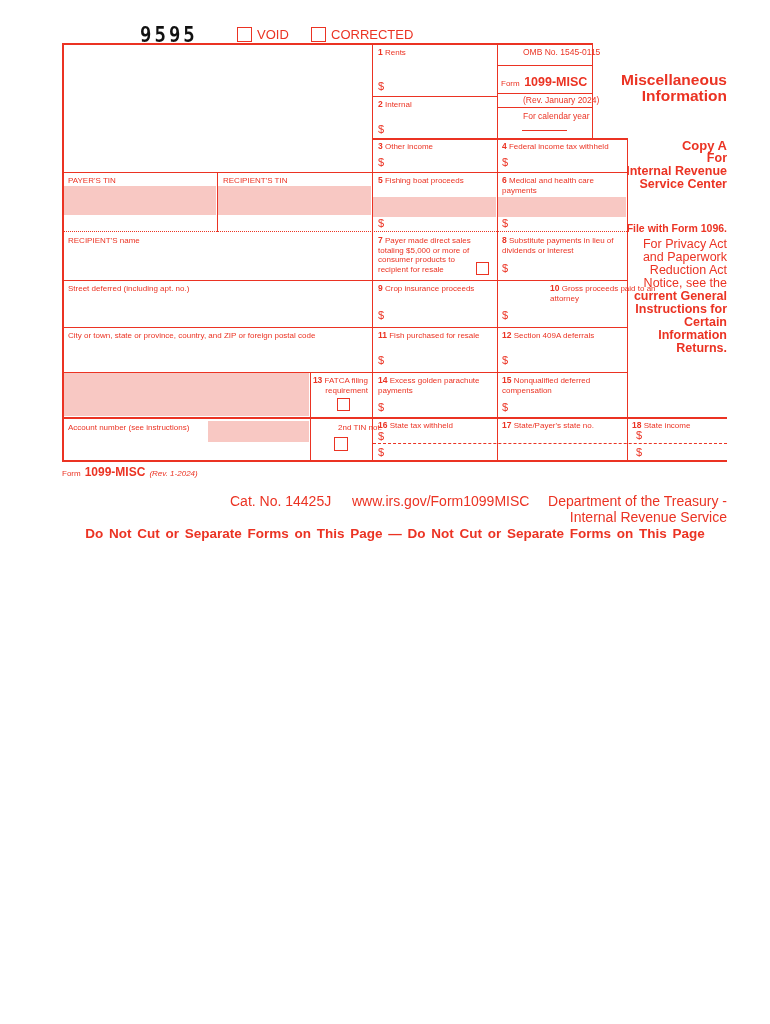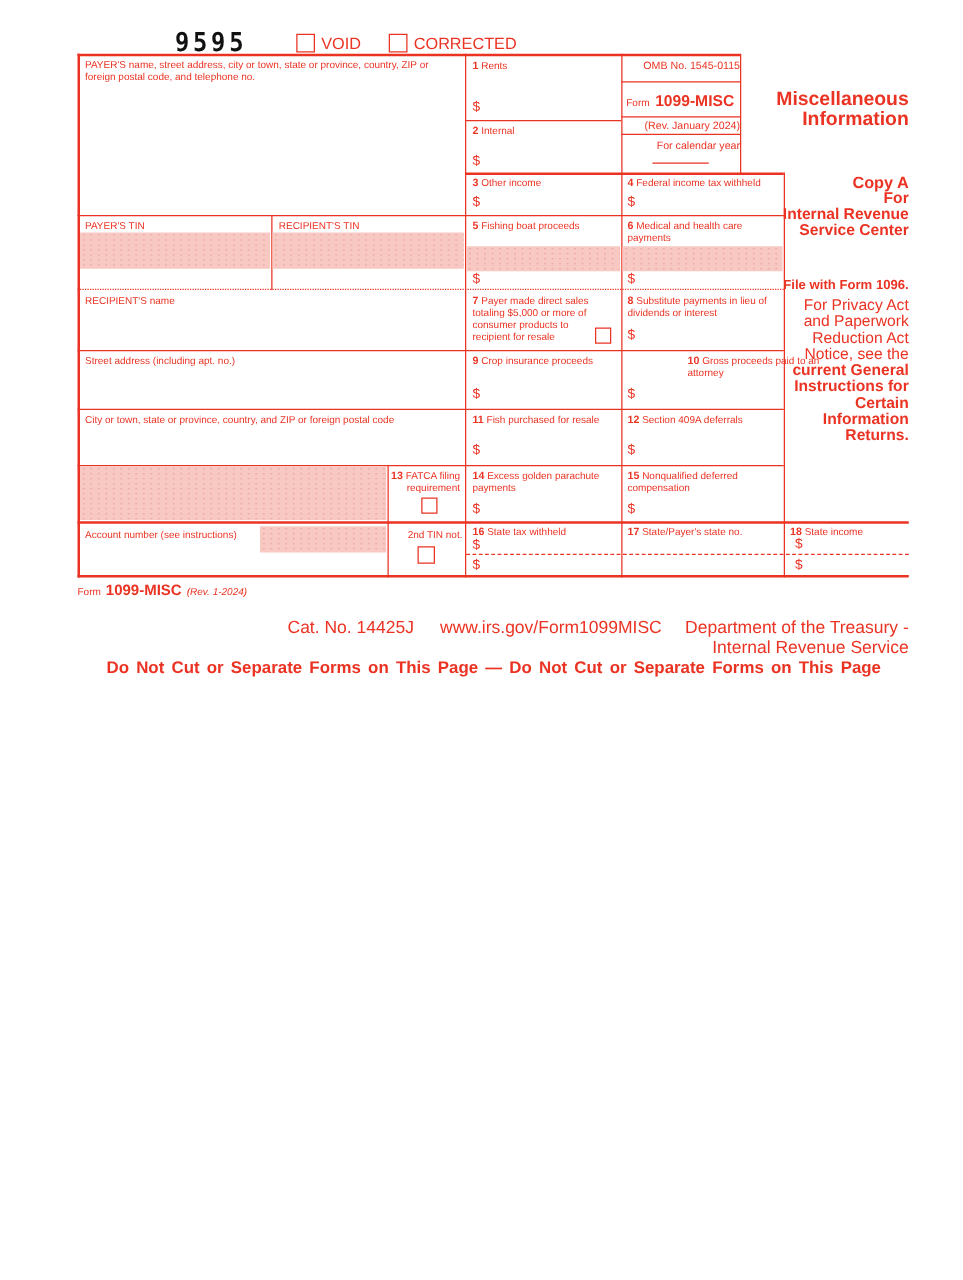--- a/index.html
+++ b/index.html
@@ -15,21 +15,21 @@
   .pink{position:absolute;background:#F8C8C3;
         background-image:radial-gradient(#EBA19B 0.7px, rgba(0,0,0,0) 0.9px);
         background-size:6px 4px;}
   .lbl{position:absolute;font-size:8px;line-height:9.5px;color:#EB3323;}
   .bnum{font-weight:bold;font-size:8.5px;}
   .dollar{position:absolute;font-size:11px;color:#EB3323;}
   .checkbox{position:absolute;border:1.5px solid #EB3323;background:#fff;}
   .formcode{position:absolute;font-family:"DejaVu Sans Mono",monospace;font-weight:bold;
             font-size:19px;letter-spacing:3px;color:#111;transform:scaleY(1.1);}
   .hdrlbl{position:absolute;font-size:13px;color:#EB3323;}
-  .center{text-align:right;}
+  .center{text-align:left;padding-left:26px;}
   .right{text-align:right;}
   .title{position:absolute;font-size:15.5px;line-height:16px;font-weight:bold;text-align:right;}
   .copycol{position:absolute;text-align:right;font-size:12.5px;line-height:13px;}
   .copycol .b{font-weight:bold;}
   .copycol .small-b{font-weight:bold;font-size:10.5px;}
   .foot{position:absolute;font-size:14px;margin-top:24px;}
   .warn{position:absolute;font-size:13.5px;font-weight:bold;text-align:center;word-spacing:2px;}
 </style>
 </head>
 <body>
@@ -66,21 +66,20 @@
   <div class="line-v" style="left:592px;top:43px;height:97px;"></div>
   <div class="line-v" style="left:627px;top:138px;height:324px;"></div>
 
   <div class="pink" style="left:64px;top:186px;width:152px;height:29px;"></div>
   <div class="pink" style="left:218px;top:186px;width:153px;height:29px;"></div>
   <div class="pink" style="left:373px;top:197px;width:123px;height:20px;"></div>
   <div class="pink" style="left:498px;top:197px;width:128px;height:20px;"></div>
   <div class="pink" style="left:64px;top:373px;width:245px;height:43px;"></div>
   <div class="pink" style="left:208px;top:421px;width:101px;height:21px;"></div>
 
-  <div class="lbl" style="left:68px;top:47px;width:296px;">PAYER'S name, street address, city or town, state or province, country, ZIP or foreign postal code, and telephone no.</div>
 
   <div class="lbl" style="left:378px;top:48px;"><span class="bnum">1</span> <span>Rents</span></div>
   <div class="dollar" style="left:378px;top:80px;">$</div>
   <div class="lbl" style="left:378px;top:100px;"><span class="bnum">2</span> <span>Internal</span></div>
   <div class="dollar" style="left:378px;top:123px;">$</div>
 
   <div class="lbl center" style="left:497px;top:48px;width:95px;font-size:8.5px;">OMB No. 1545-0115</div>
   <div class="abs" style="left:501px;top:72px;">
     <span style="font-size:8px;">Form</span>
     <span style="font-size:12.5px;font-weight:bold;">1099-MISC</span>
@@ -123,21 +122,21 @@
   <div class="dollar" style="left:378px;top:217px;">$</div>
   <div class="lbl" style="left:502px;top:176px;width:118px;"><span class="bnum">6</span> <span>Medical and health care payments</span></div>
   <div class="dollar" style="left:502px;top:217px;">$</div>
 
   <div class="lbl" style="left:68px;top:236px;">RECIPIENT'S name</div>
   <div class="lbl" style="left:378px;top:236px;width:102px;"><span class="bnum">7</span> <span>Payer made direct sales totaling $5,000 or more of consumer products to recipient for resale</span></div>
   <div class="checkbox" style="left:476px;top:262px;width:11px;height:11px;"></div>
   <div class="lbl" style="left:502px;top:236px;width:120px;"><span class="bnum">8</span> <span>Substitute payments in lieu of dividends or interest</span></div>
   <div class="dollar" style="left:502px;top:262px;">$</div>
 
-  <div class="lbl" style="left:68px;top:284px;">Street address (including apt. no.)</div>
+  <div class="lbl" style="left:68px;top:284px;">Street deferred (including apt. no.)</div>
   <div class="lbl" style="left:378px;top:284px;"><span class="bnum">9</span> <span>Crop insurance proceeds</span></div>
   <div class="dollar" style="left:378px;top:309px;">$</div>
   <div class="lbl" style="left:502px;top:284px;width:118px;margin-left:48px;"><span class="bnum">10</span> <span>Gross proceeds paid to an attorney</span></div>
   <div class="dollar" style="left:502px;top:309px;">$</div>
 
   <div class="lbl" style="left:68px;top:331px;width:290px;">City or town, state or province, country, and ZIP or foreign postal code</div>
   <div class="lbl" style="left:378px;top:331px;"><span class="bnum">11</span> <span>Fish purchased for resale</span></div>
   <div class="dollar" style="left:378px;top:354px;">$</div>
   <div class="lbl" style="left:502px;top:331px;"><span class="bnum">12</span> <span>Section 409A deferrals</span></div>
   <div class="dollar" style="left:502px;top:354px;">$</div>

